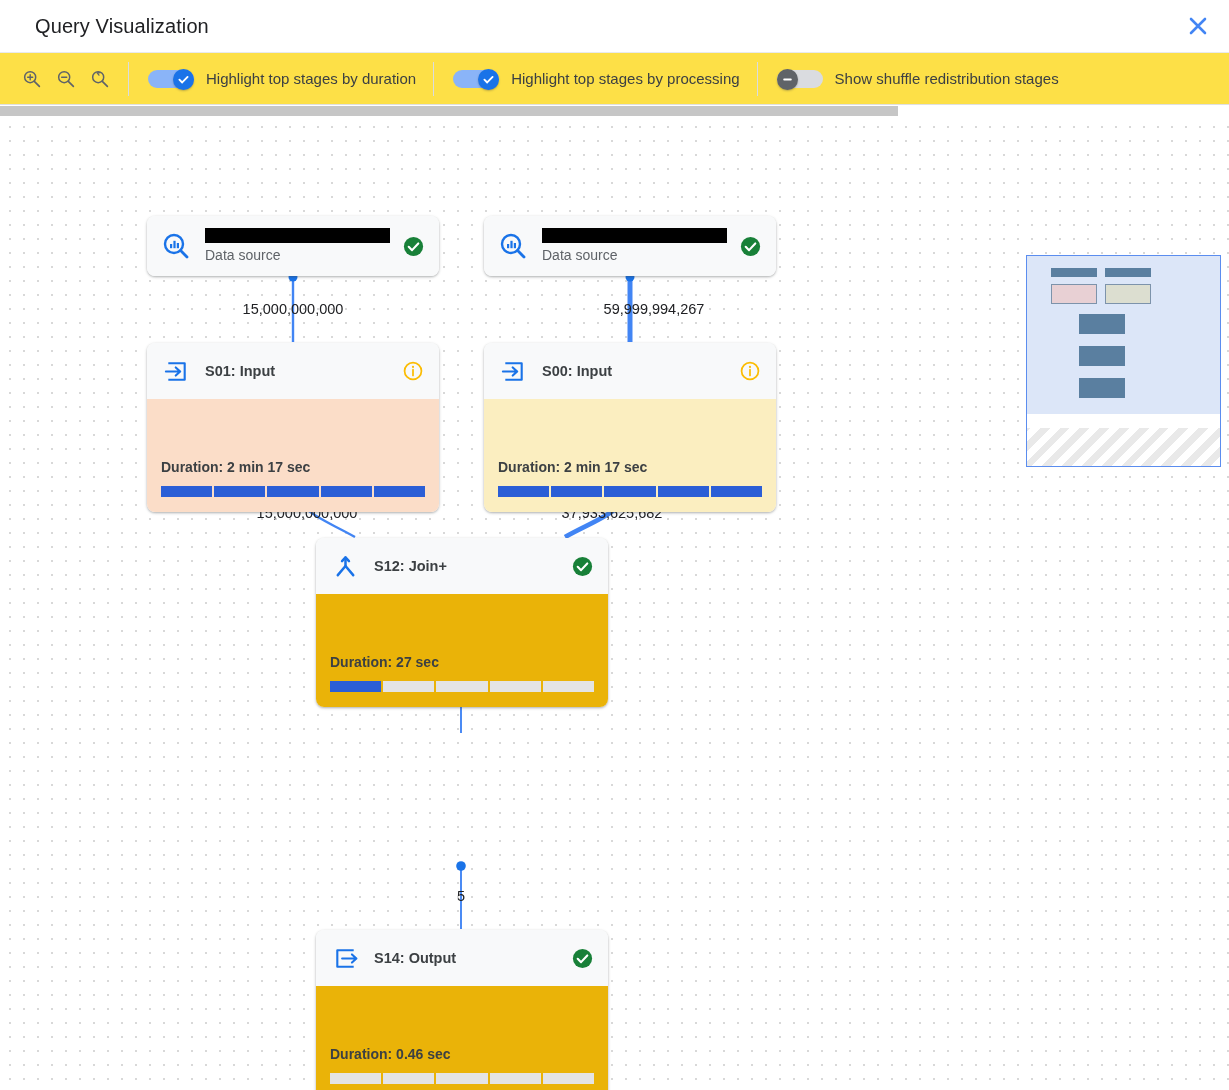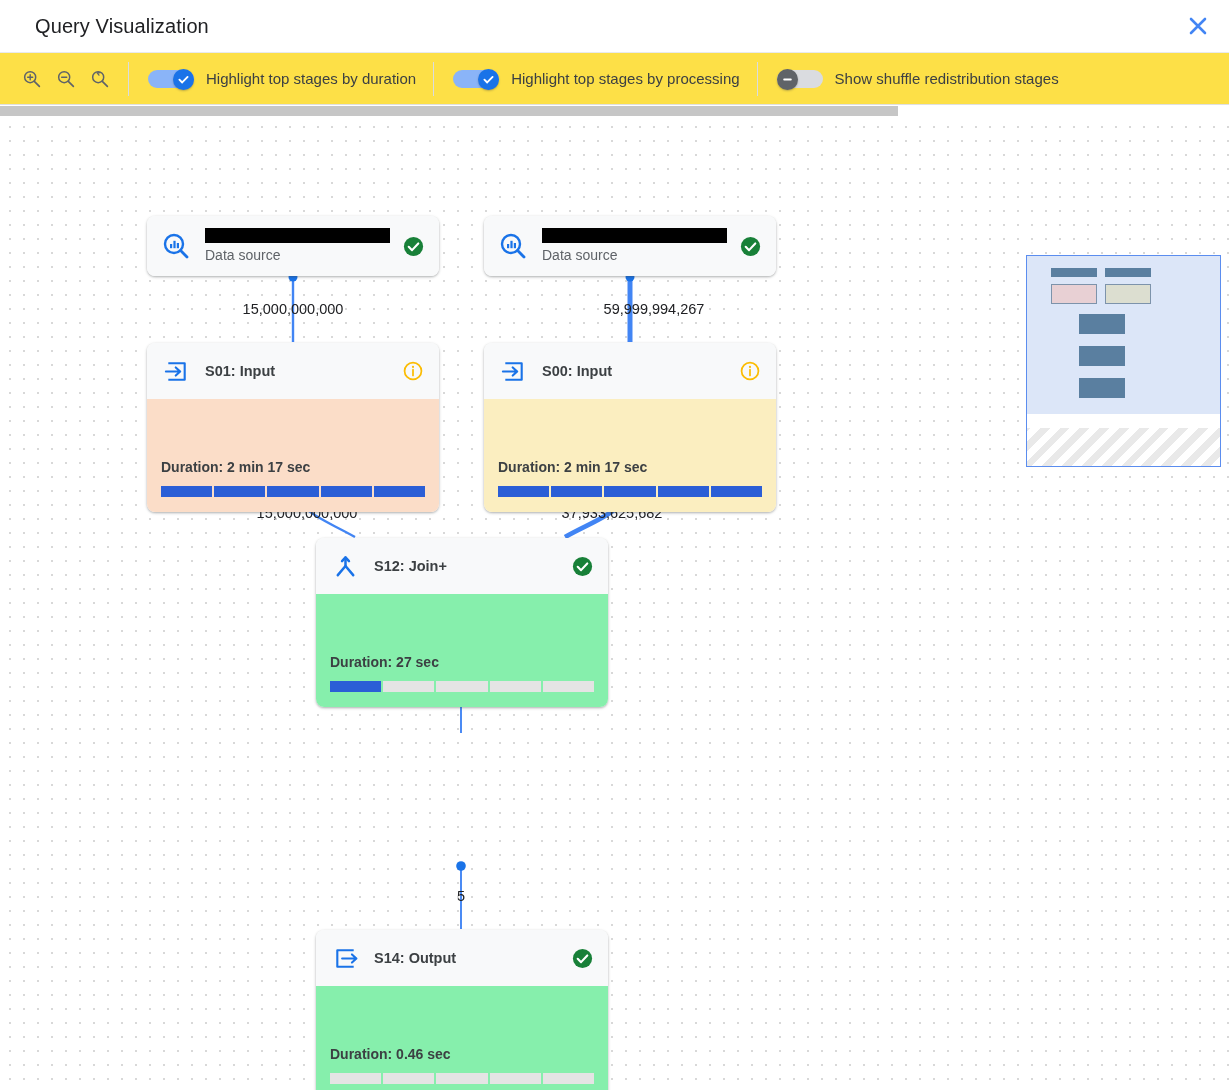--- a/index.html
+++ b/index.html
@@ -167,21 +167,21 @@
     margin-bottom: 3px;
   }
   .ds-sub {
     font-size: 14px;
     color: #5f6368;
   }
   .status { width: 24px; height: 24px; flex: 0 0 24px; display:flex; align-items:center; justify-content:center; }
 
   .node-body {
     padding: 12px 14px 15px 14px;
-    background: #86efac;
+    background: #eab308;
   }
   .node-body.peach { background: #fbddc8; }
   .node-body.yellow { background: #fbeec0; }
   .duration {
     font-size: 14px;
     font-weight: bold;
     color: #3c4043;
     margin-bottom: 11px;
     margin-top: 48px;
   }

